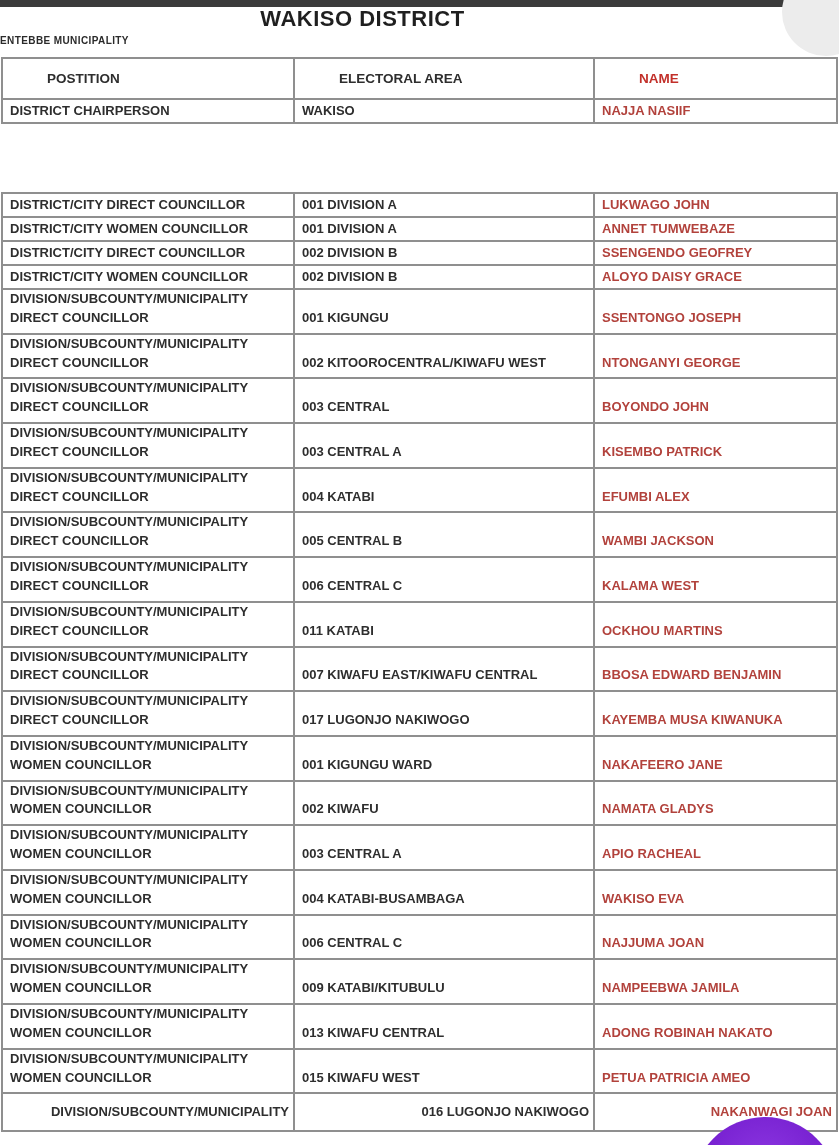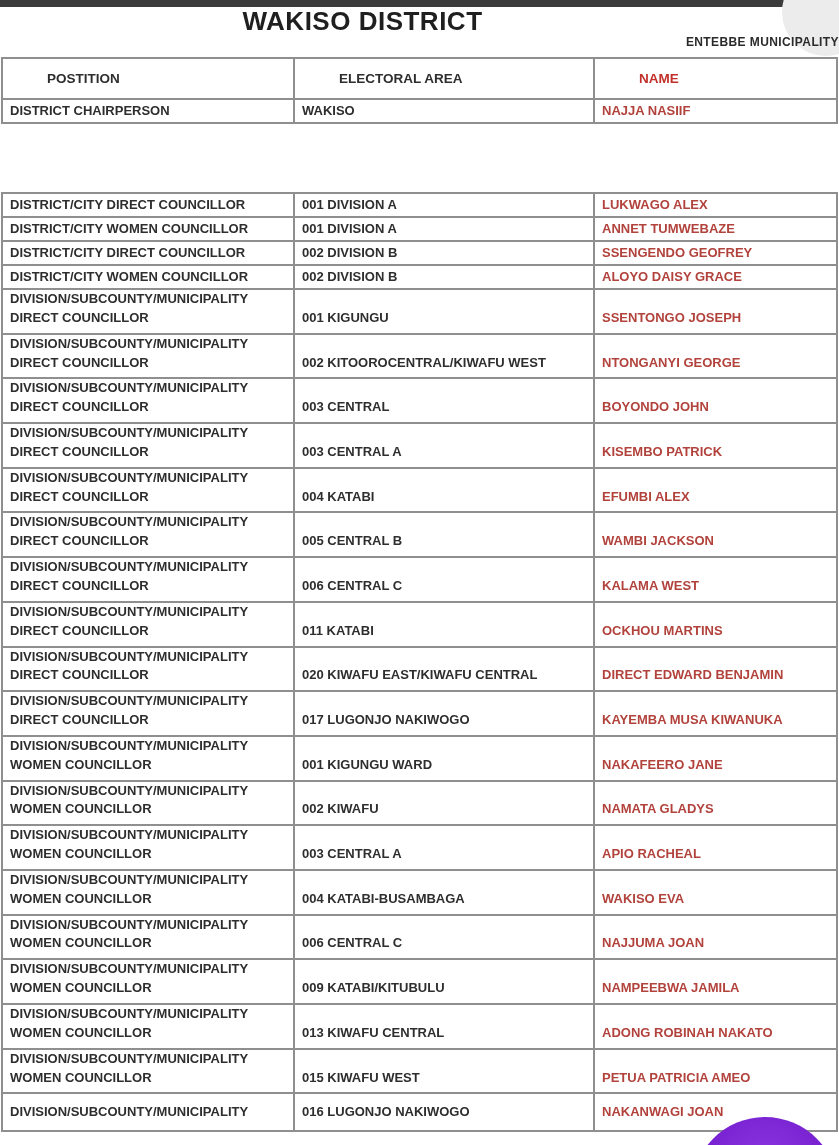--- a/index.html
+++ b/index.html
@@ -16,27 +16,27 @@
     background: var(--topbar, #3b3b3b);
   }
   .corner-fab {
     position: absolute; top: -32px; left: 782px;
     width: 88px; height: 88px; border-radius: 50%;
     background: #ececec;
   }
   .title {
     position: absolute; top: 6px; left: 0; width: 725px;
     text-align: center;
-    font-size: 26px; font-weight: bold; color: #1f1f1f;
+    font-size: 22px; font-weight: bold; color: #1f1f1f;
     letter-spacing: 0.5px;
   }
   .subtitle {
     position: absolute; top: 35px; left: 0; width: 839px;
-    text-align: right;
-    font-size: 12px; font-weight: bold; color: #2b2b2b;
+    text-align: left;
+    font-size: 10px; font-weight: bold; color: #2b2b2b;
     letter-spacing: 0.4px;
   }
   table.tbl {
     position: absolute; left: 1px;
     width: 835px;
     border-collapse: collapse;
     table-layout: fixed;
     border: 2px solid #606060;
   }
   .head-tbl { top: 57px; }
@@ -54,21 +54,21 @@
   .tbl col.c3 { width: 243px; }
   .tbl thead tr { height: 41px; }
   .tbl th { font-size: 13.5px; vertical-align: middle; text-align: left; padding-left: 44px; }
   th.name-h { color: var(--red-header, #c2302a); }
   td.name { color: var(--red-name, #b2423c); }
   tr.single { height: 24px; }
   tr.single td { vertical-align: middle; }
   tr.double { height: 42px; }
   tr.double td { vertical-align: bottom; padding-bottom: 5px; }
   tr.tail { height: 38px; }
-  tr.tail td { vertical-align: middle; }
+  tr.tail td { vertical-align: middle; text-align: right; }
   .purple-fab {
     position: absolute; top: 1117px; left: 692px;
     width: 146px; height: 146px; border-radius: 50%;
     background: radial-gradient(circle at 50% 35%, #8d38e2 0%, var(--purple, #7019cb) 70%);
   }
 </style>
 </head>
 <body>
 
 <div class="top-bar"></div>
@@ -102,21 +102,21 @@
 <table class="tbl main-tbl">
   <colgroup>
       <col class="c1">
       <col class="c2">
       <col class="c3">
     </colgroup>
   <tbody id="main-body">
       <tr class="single">
         <td>DISTRICT/CITY DIRECT COUNCILLOR</td>
         <td>001 DIVISION A</td>
-        <td class="name">LUKWAGO ALEX</td>
+        <td class="name">LUKWAGO JOHN</td>
       </tr>
       <tr class="single">
         <td>DISTRICT/CITY WOMEN COUNCILLOR</td>
         <td>001 DIVISION A</td>
         <td class="name">ANNET TUMWEBAZE</td>
       </tr>
       <tr class="single">
         <td>DISTRICT/CITY DIRECT COUNCILLOR</td>
         <td>002 DIVISION B</td>
         <td class="name">SSENGENDO GEOFREY</td>
@@ -161,22 +161,22 @@
         <td>006 CENTRAL C</td>
         <td class="name">KALAMA WEST</td>
       </tr>
       <tr class="double">
         <td>DIVISION/SUBCOUNTY/MUNICIPALITY DIRECT COUNCILLOR</td>
         <td>011 KATABI</td>
         <td class="name">OCKHOU MARTINS</td>
       </tr>
       <tr class="double">
         <td>DIVISION/SUBCOUNTY/MUNICIPALITY DIRECT COUNCILLOR</td>
-        <td>020 KIWAFU EAST/KIWAFU CENTRAL</td>
-        <td class="name">DIRECT EDWARD BENJAMIN</td>
+        <td>007 KIWAFU EAST/KIWAFU CENTRAL</td>
+        <td class="name">BBOSA EDWARD BENJAMIN</td>
       </tr>
       <tr class="double">
         <td>DIVISION/SUBCOUNTY/MUNICIPALITY DIRECT COUNCILLOR</td>
         <td>017 LUGONJO NAKIWOGO</td>
         <td class="name">KAYEMBA MUSA KIWANUKA</td>
       </tr>
       <tr class="double">
         <td>DIVISION/SUBCOUNTY/MUNICIPALITY WOMEN COUNCILLOR</td>
         <td>001 KIGUNGU WARD</td>
         <td class="name">NAKAFEERO JANE</td>

